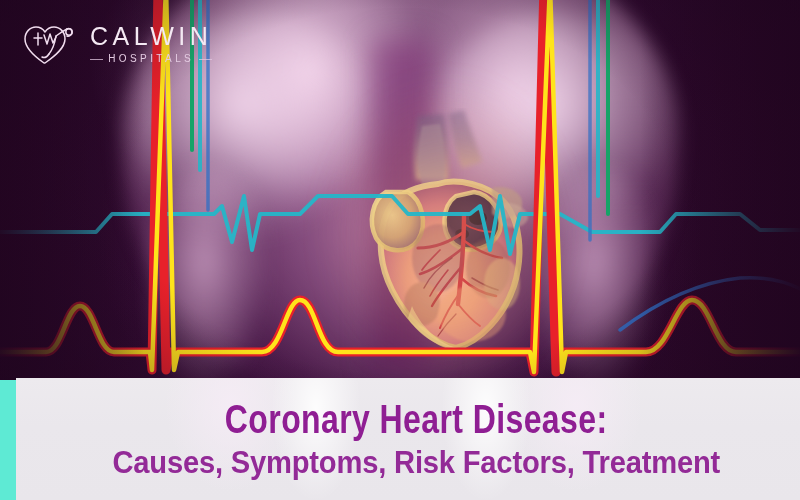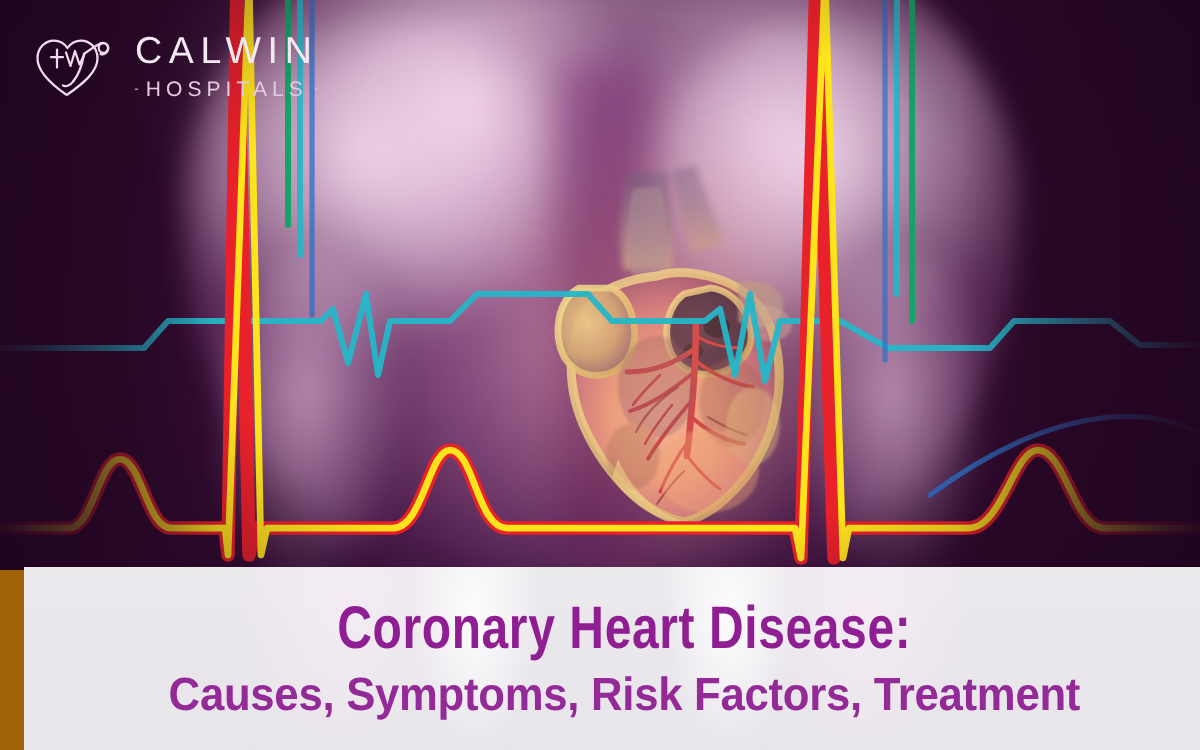--- a/index.html
+++ b/index.html
@@ -2,21 +2,21 @@
 <html><head>
 <meta charset="utf-8">
 <style>
   * { margin:0; padding:0; box-sizing:border-box; }
   html,body { background:#111; }
   .stage {
     position:relative;
     width:800px; height:500px;
     overflow:hidden;
     font-family:"Liberation Sans", sans-serif;
-    background:#a16207;
+    background:#5eead4;
   }
 
   
   .hero {
     position:absolute; left:0; top:0; width:800px; height:380px;
     overflow:hidden;
     background:
       radial-gradient(ellipse 300px 220px at 300px 70px, rgba(232,190,225,0.30), rgba(0,0,0,0) 70%),
       radial-gradient(ellipse 420px 330px at 400px 240px, rgba(150,70,150,0.38), rgba(0,0,0,0) 72%),
       linear-gradient(100deg,#2a0828 0%, #300b31 35%, #2d0a2e 65%, #2a0726 100%);
@@ -81,21 +81,21 @@
   .logo { position:absolute; left:22px; top:22px; display:flex; align-items:center; gap:12px; z-index:8; }
   .logo-mark { width:56px; height:44px; }
   .logo-text { display:flex; flex-direction:column; }
   .logo-name {
     color:#f4e9f3; font-size:25px; font-weight:400; letter-spacing:4.5px; line-height:1;
     font-family:"Liberation Sans", sans-serif;
   }
   .logo-sub-row { display:flex; align-items:center; gap:5px; margin-top:5px; }
   .logo-rule { flex:1 1 auto; height:1px; background:rgba(226,199,224,0.75); }
   .logo-sub {
-    color:#e3cae1; font-size:14px; font-weight:400; letter-spacing:3.4px; line-height:1; white-space:nowrap;
+    color:#e3cae1; font-size:10px; font-weight:400; letter-spacing:3.4px; line-height:1; white-space:nowrap;
   }
 
   
   .caption {
     position:absolute; left:16px; top:378px; width:800px; height:122px;
     background:linear-gradient(180deg,#edeaee 0%, #eae7ec 40%, #e9e6eb 100%);
     display:flex; flex-direction:column; align-items:center; justify-content:center;
     overflow:hidden;
   }
   .caption-legs {

